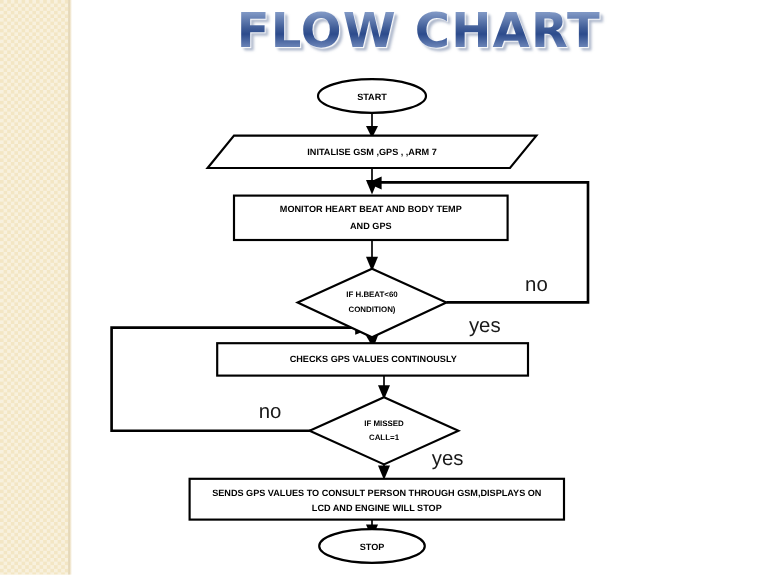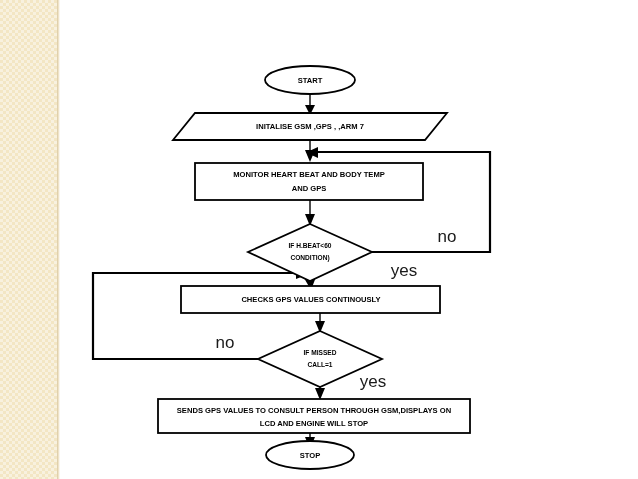--- a/index.html
+++ b/index.html
@@ -108,20 +108,21 @@
   }
 </style>
 </head>
 <body>
 
 <div id="slide">
 
   <div id="left-border"></div>
   <div id="left-border-edge"></div>
 
+  <div id="title">FLOW CHART</div>
 
   <svg id="chart-svg" viewBox="0 0 638 479">
 
     <defs>
       <marker id="arrow-down" viewBox="0 0 10 10" refX="5" refY="9" markerWidth="5" markerHeight="5" orient="auto-start-reverse">
         <path d="M 0 10 L 5 0 L 10 10 z" fill="#000000"></path>
       </marker>
     </defs>
 
     <g>

